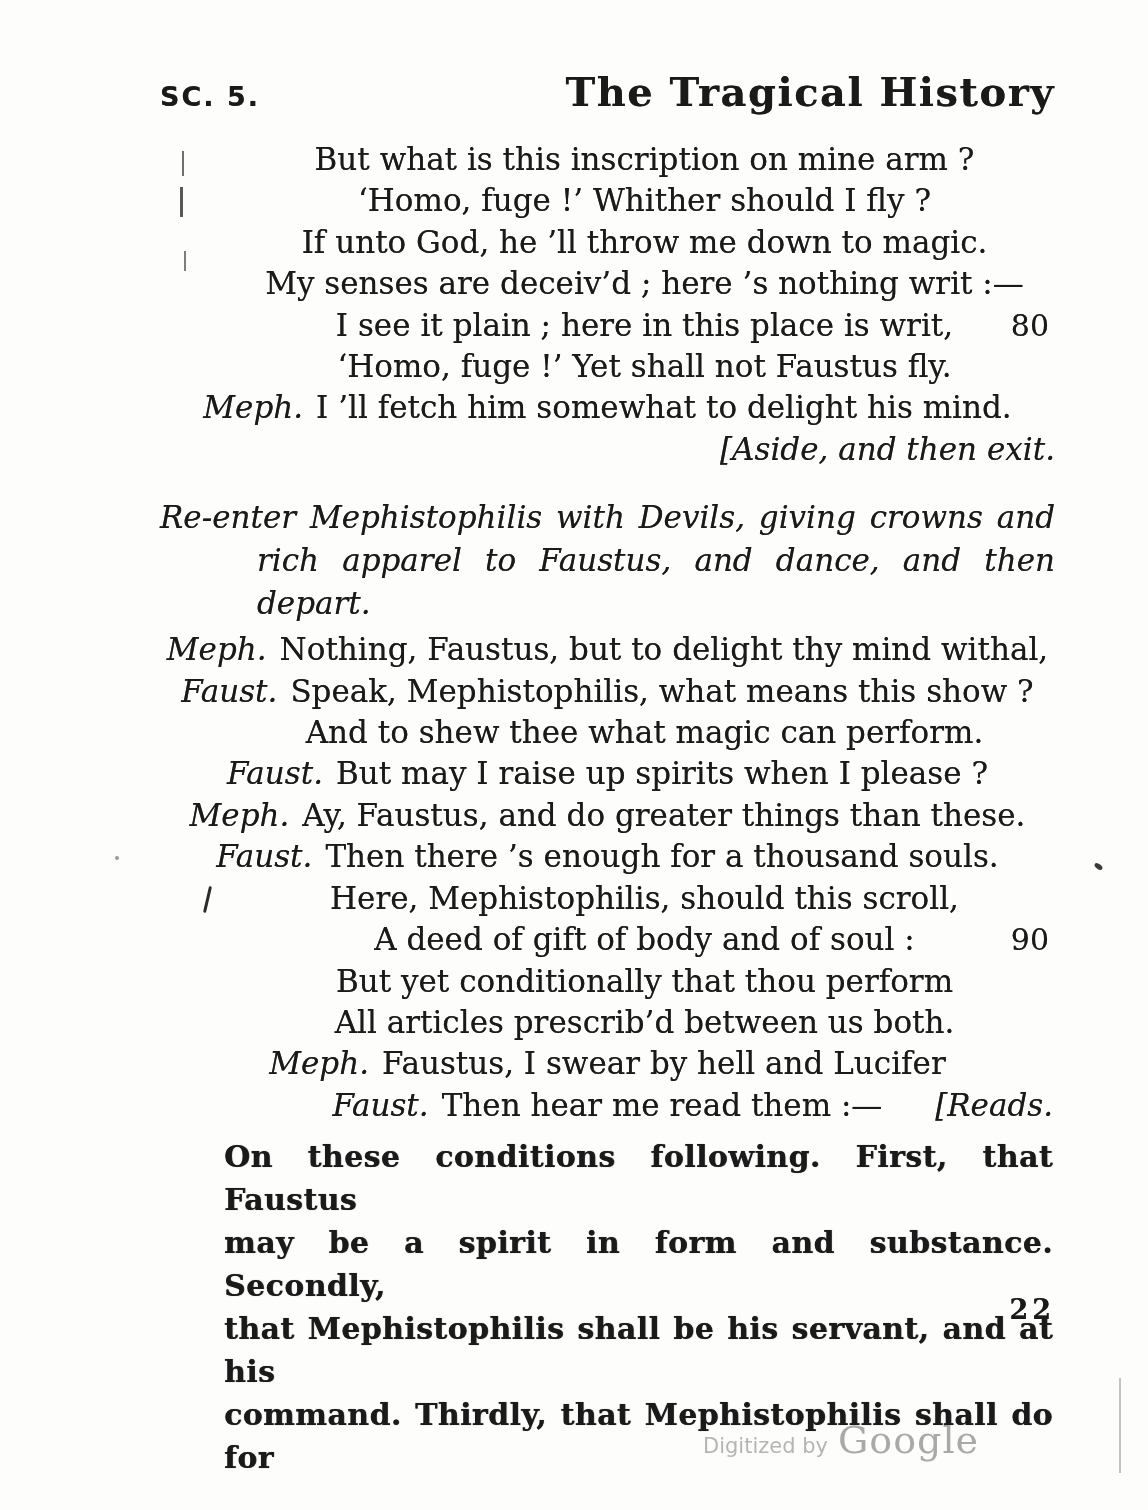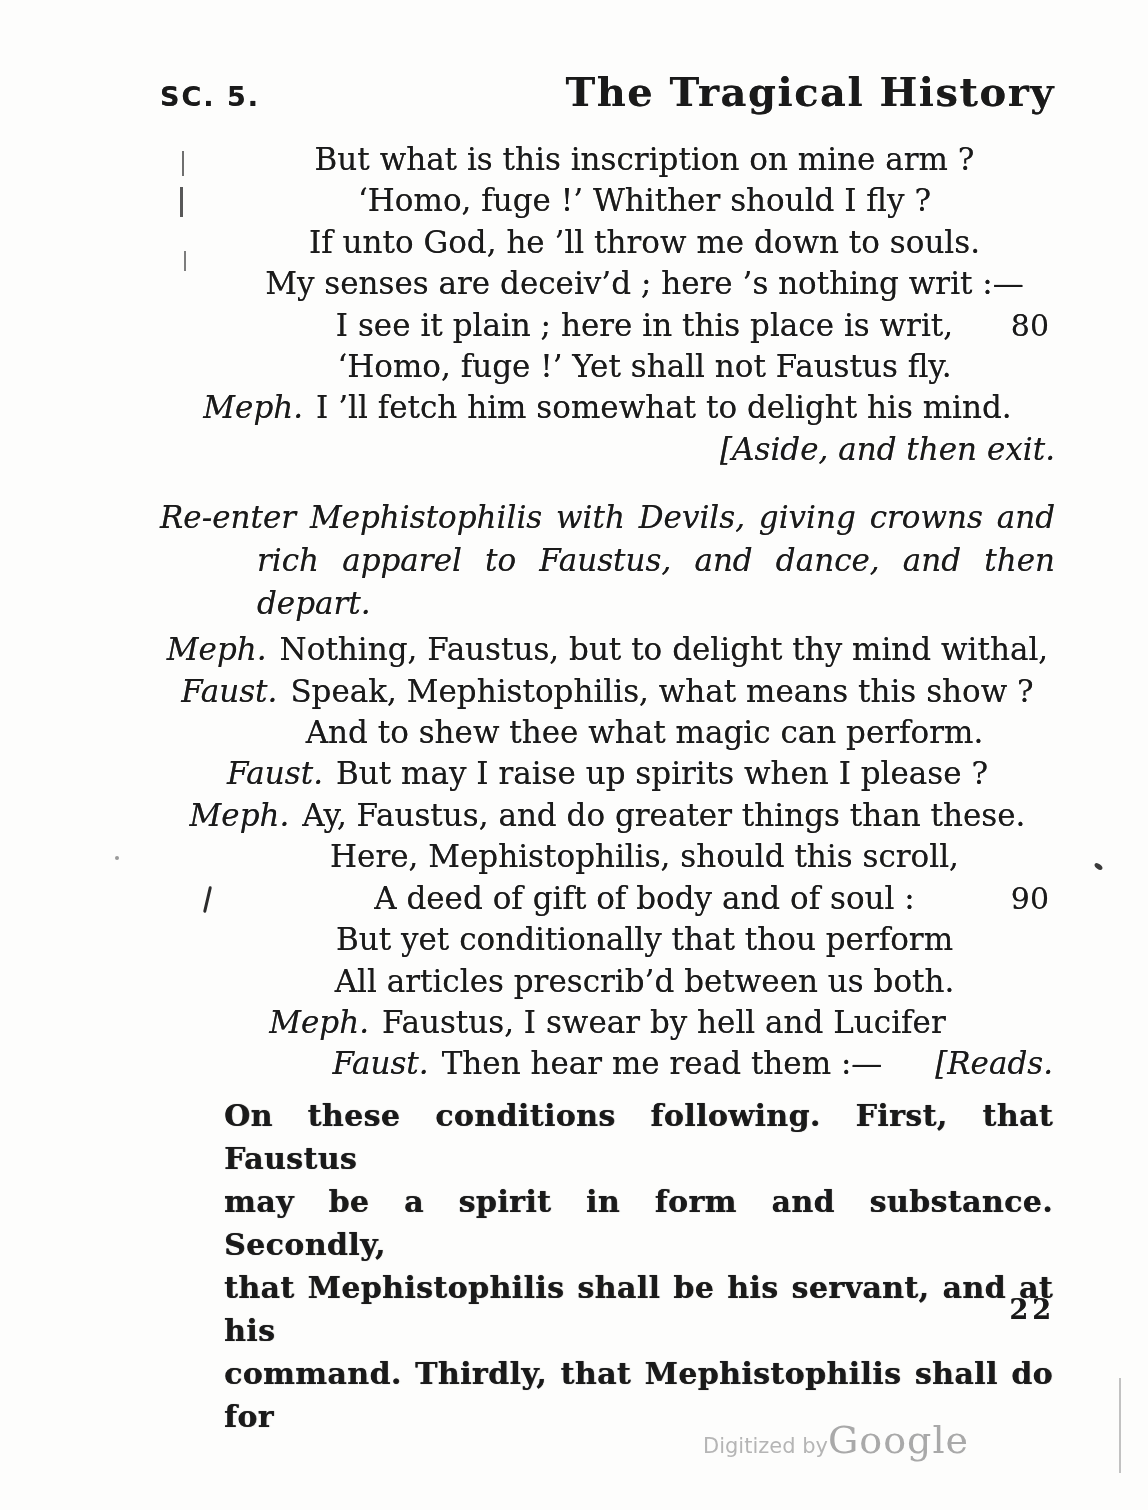--- a/index.html
+++ b/index.html
@@ -107,20 +107,21 @@
     font-size: 27px;
     font-weight: bold;
     letter-spacing: 4px;
   }
   .watermark {
     position: absolute;
     left: 703px;
     top: 1418px;
     display: flex;
     align-items: baseline;
+    gap: 10px;
     text-shadow: none;
     text-align: right;
   }
   .wm-text {
     font-family: "DejaVu Sans", sans-serif;
     font-size: 21px;
     color: #b5b5b5;
   }
   .wm-logo {
     font-family: "DejaVu Serif", serif;
@@ -146,37 +147,38 @@
 
   <div class="header">
     <span class="scene">SC. 5.</span>
     <span class="title">The Tragical History</span>
   </div>
 
   <div class="content">
       <div class="blk verse">
         <div class="line indent"><span class="txt">But what is this inscription on mine arm ?</span></div>
         <div class="line indent"><span class="txt">‘Homo, fuge !’ Whither should I fly ?</span></div>
-        <div class="line indent"><span class="txt">If unto God, he ’ll throw me down to souls.</span></div>
+        <div class="line indent"><span class="txt">If unto God, he ’ll throw me down to magic.</span></div>
         <div class="line indent"><span class="txt">My senses are deceiv’d ; here ’s nothing writ :—</span></div>
         <div class="line indent"><span class="txt">I see it plain ; here in this place is writ,</span><span class="num">80</span></div>
         <div class="line indent"><span class="txt">‘Homo, fuge !’ Yet shall not Faustus fly.</span></div>
         <div class="line"><span class="speaker">Meph.</span><span class="txt">I ’ll fetch him somewhat to delight his mind.</span></div>
         <div class="line right-only"><span class="sidenote">[Aside, and then exit.</span></div>
       </div>
       <div class="blk stage-direction">
         <div class="line"><span class="txt">Re-enter Mephistophilis with Devils, giving crowns and</span></div>
         <div class="line indent"><span class="txt">rich apparel to Faustus, and dance, and then depart.</span></div>
       </div>
       <div class="blk verse">
         <div class="line"><span class="speaker">Meph.</span><span class="txt">Nothing, Faustus, but to delight thy mind withal,</span></div>
         <div class="line"><span class="speaker">Faust.</span><span class="txt">Speak, Mephistophilis, what means this show ?</span></div>
         <div class="line indent"><span class="txt">And to shew thee what magic can perform.</span></div>
         <div class="line"><span class="speaker">Faust.</span><span class="txt">But may I raise up spirits when I please ?</span></div>
         <div class="line"><span class="speaker">Meph.</span><span class="txt">Ay, Faustus, and do greater things than these.</span></div>
+        <div class="line"><span class="speaker">Faust.</span><span class="txt">Then there ’s enough for a thousand souls.</span></div>
         <div class="line indent"><span class="txt">Here, Mephistophilis, should this scroll,</span></div>
         <div class="line indent"><span class="txt">A deed of gift of body and of soul :</span><span class="num">90</span></div>
         <div class="line indent"><span class="txt">But yet conditionally that thou perform</span></div>
         <div class="line indent"><span class="txt">All articles prescrib’d between us both.</span></div>
         <div class="line"><span class="speaker">Meph.</span><span class="txt">Faustus, I swear by hell and Lucifer</span></div>
         <div class="line"><span class="speaker">Faust.</span><span class="txt">Then hear me read them :—</span><span class="sidenote">[Reads.</span></div>
       </div>
       <div class="blk blackletter">
         <div class="line"><span class="txt">On these conditions following.  First, that Faustus</span></div>
         <div class="line"><span class="txt">may be a spirit in form and substance.  Secondly,</span></div>

